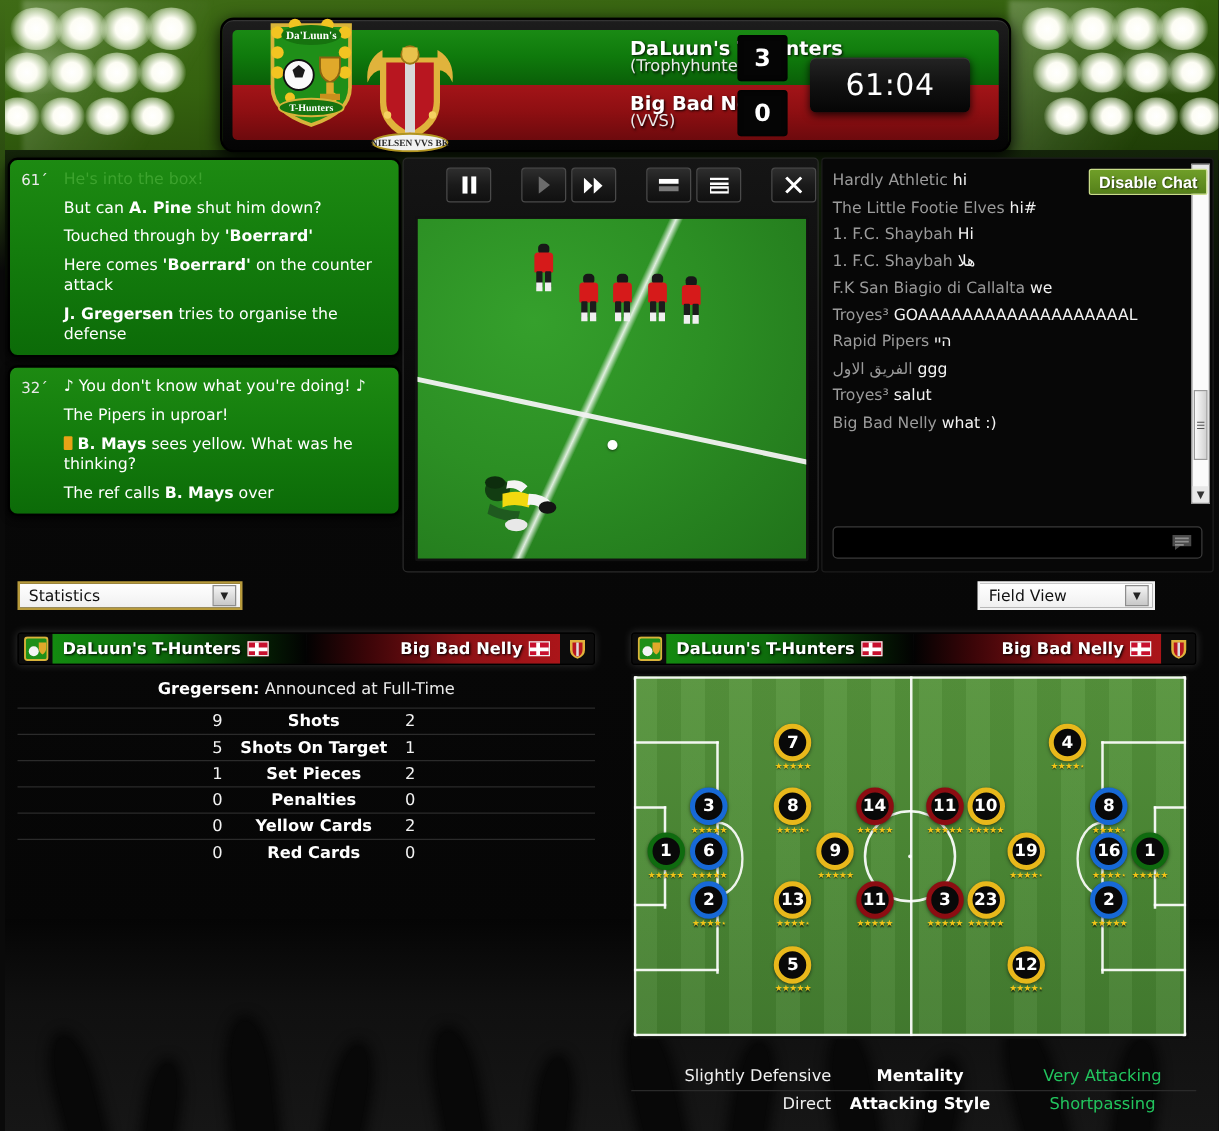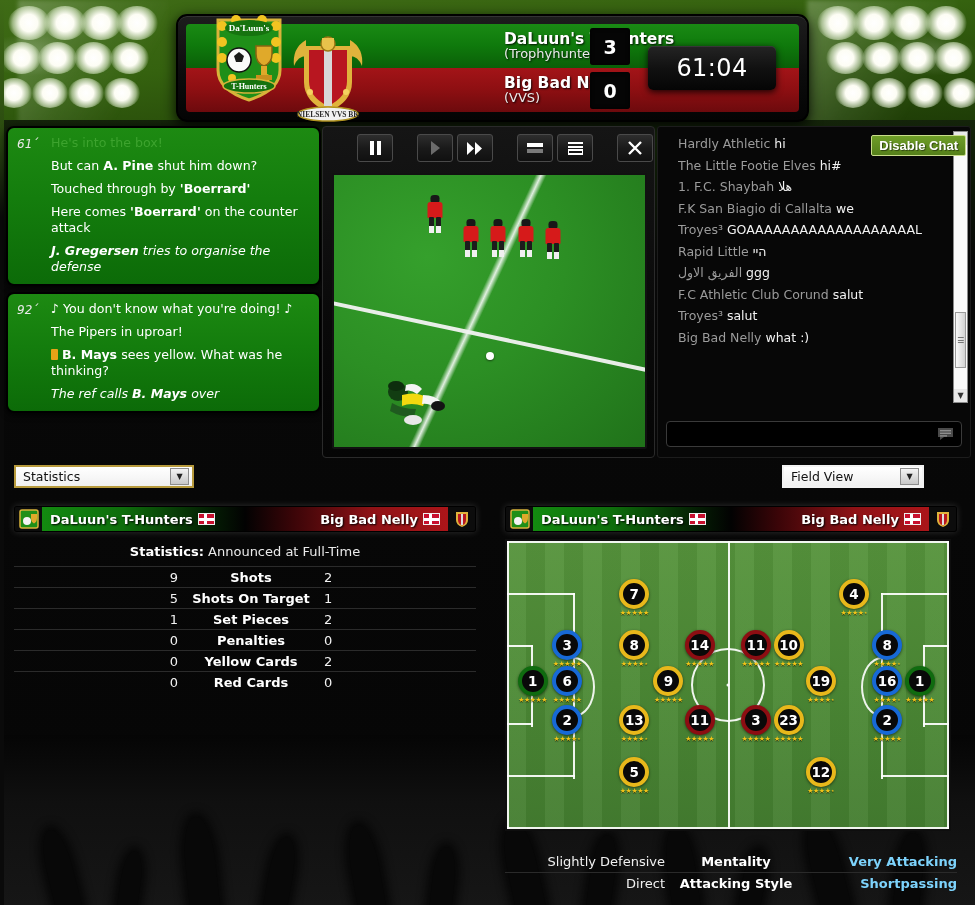--- a/index.html
+++ b/index.html
@@ -92,25 +92,25 @@
   #commentary { position: absolute; left: 6px; top: 126px; width: 315px; height: 328px; }
   .cmt-card {
     background: linear-gradient(180deg, #1d8a12 0%, #147d0d 45%, #0c6b08 100%);
     border: 2px solid #000; border-radius: 8px;
     padding: 7px 9px 9px 9px; margin-bottom: 6px;
     box-shadow: 0 2px 6px rgba(0,0,0,.8);
     position: relative;
   }
   .cmt-min {
     position: absolute; left: 9px; top: 9px; width: 30px;
-    font-size: 12px; color: #e9e9e9; font-weight: normal; font-style: italic;
+    font-size: 12px; color: #e9e9e9; font-weight: normal;
   }
   .cmt-lines { margin-left: 34px; }
   .cmt-line { font-size: 12.6px; color: #ffffff; line-height: 1.27; margin-bottom: 7px; }
-  .cmt-line:last-child { margin-bottom: 0; font-style: italic; }
+  .cmt-line:last-child { margin-bottom: 0; }
   .cmt-line.faded { color: #3da32e; }
   .cmt-line b { font-weight: bold; color: #fff; }
   .ycard { display: inline-block; width: 7px; height: 11px; background: #e8a317; vertical-align: -1px; margin-right: 4px; border-radius: 1px; }
 
   
   #viewer {
     position: absolute; left: 322px; top: 126px; width: 333px; height: 332px;
     background: linear-gradient(180deg,#151515 0%, #090909 60%, #050505 100%);
     border: 1px solid #2a2a2a; border-radius: 4px;
   }
@@ -144,21 +144,21 @@
   .pl .sockL { left: 50%; margin-left: -6px; } .pl .sockR { left: 50%; margin-left: 1px; }
   #ball { position: absolute; width: 8px; height: 8px; background: #fff; border-radius: 50%; box-shadow: 0 1px 2px rgba(0,0,0,.5); }
   #keeper { position: absolute; }
 
   
   #chat {
     position: absolute; left: 657px; top: 126px; width: 314px; height: 332px;
     background: #070707; border: 1px solid #1c1c1c; border-radius: 3px;
     overflow: hidden;
   }
-  #chatlog { position: absolute; left: 12px; top: 4px; width: 296px; height: 272px; padding: 2px 8px; overflow: hidden; }
+  #chatlog { position: absolute; left: 0; top: 4px; width: 296px; height: 272px; padding: 2px 8px; overflow: hidden; }
   .chatline { font-size: 12.5px; line-height: 1.72; white-space: nowrap; overflow: hidden; }
   .chatline .who { color: #9b9b9b; }
   .chatline .msg { color: #f2f2f2; }
   #disable-chat {
     position: absolute; right: 4px; top: 8px; z-index: 9;
     background: linear-gradient(180deg,#6f9e28 0%, #55801a 100%);
     border: 1px solid #c9dd8a; border-radius: 2px;
     color: #fff; font-size: 13px; font-weight: bold; padding: 2px 7px; cursor: pointer;
     text-shadow: 1px 1px 1px rgba(0,0,0,.5);
   }
@@ -262,21 +262,21 @@
   .pdisc.mid { border: 4px solid #e8b81b; }
   .pdisc.att { border: 4px solid #8c0d12; }
   .stars { margin-top: 1px; font-size: 7px; color: #f3c417; letter-spacing: -.5px; white-space: nowrap; line-height: 1; text-shadow: 0 1px 1px rgba(0,0,0,.6); }
 
   
   #tactics { position: absolute; left: 505px; top: 851px; width: 452px; }
   .tacrow { display: flex; align-items: center; height: 21px; font-size: 13px; }
   .tacrow + .tacrow { border-top: 1px solid #2a2a2a; }
   .tacrow .h { width: 172px; text-align: right; padding-right: 12px; color: #f0f0f0; }
   .tacrow .lbl { width: 118px; text-align: center; font-weight: bold; color: #fff; }
-  .tacrow .a { width: 162px; text-align: right; padding-left: 12px; color: #7dd3fc; font-weight: bold; }
+  .tacrow .a { width: 162px; text-align: center; padding-left: 12px; color: #22c55e; }
 </style>
 </head>
 <body>
 
 <div id="stage">
 
   <div class="bg-top">
     <div class="tower" style="left:18px;"></div>
     <div class="tower" style="right:18px;"></div>
     <div class="lampgrid l" id="lamps-left">
@@ -394,21 +394,21 @@
         <div class="cmt-min">61´</div>
         <div class="cmt-lines">
           <div class="cmt-line faded">He's into the box!</div>
           <div class="cmt-line">But can <b>A. Pine</b> shut him down?</div>
           <div class="cmt-line">Touched through by <b>'Boerrard'</b></div>
           <div class="cmt-line">Here comes <b>'Boerrard'</b> on the counter attack</div>
           <div class="cmt-line"><b>J. Gregersen</b> tries to organise the defense</div>
         </div>
       </div>
       <div class="cmt-card">
-        <div class="cmt-min">92´</div>
+        <div class="cmt-min">32´</div>
         <div class="cmt-lines">
           <div class="cmt-line">♪ You don't know what you're doing! ♪</div>
           <div class="cmt-line">The Pipers in uproar!</div>
           <div class="cmt-line"><span class="ycard"></span><b>B. Mays</b> sees yellow. What was he thinking?</div>
           <div class="cmt-line">The ref calls <b>B. Mays</b> over</div>
         </div>
       </div>
     </div>
 
   <div id="viewer">
@@ -521,26 +521,26 @@
         </svg>
       </div>
     </div>
   </div>
 
   <div id="chat">
     <button id="disable-chat">Disable Chat</button>
     <div id="chatlog">
         <div class="chatline"><span class="who">Hardly Athletic </span><span class="msg">hi</span></div>
         <div class="chatline"><span class="who">The Little Footie Elves </span><span class="msg">hi#</span></div>
+        <div class="chatline"><span class="who">1. F.C. Shaybah </span><span class="msg">Hi</span></div>
         <div class="chatline"><span class="who">1. F.C. Shaybah </span><span class="msg">هلا</span></div>
         <div class="chatline"><span class="who">F.K San Biagio di Callalta </span><span class="msg">we</span></div>
         <div class="chatline"><span class="who">Troyes³ </span><span class="msg">GOAAAAAAAAAAAAAAAAAAAL</span></div>
-        <div class="chatline"><span class="who">Rapid Little </span><span class="msg">היי</span></div>
+        <div class="chatline"><span class="who">Rapid Pipers </span><span class="msg">היי</span></div>
         <div class="chatline"><span class="who">الفريق الاول </span><span class="msg">ggg</span></div>
-        <div class="chatline"><span class="who">F.C Athletic Club Corund </span><span class="msg">salut</span></div>
         <div class="chatline"><span class="who">Troyes³ </span><span class="msg">salut</span></div>
         <div class="chatline"><span class="who">Big Bad Nelly </span><span class="msg">what :)</span></div>
       </div>
     <div id="chatscroll">
       <div class="sbarrow up">▲</div>
       <div id="sbthumb">☰</div>
       <div class="sbarrow dn">▼</div>
     </div>
     <div id="chatinput-wrap">
       <input id="chatinput" type="text" placeholder="" style="">
@@ -586,21 +586,21 @@
       <div class="ph-logo">
         <svg width="20" height="20" viewBox="0 0 20 20">
             <path d="M4 3h12v8q0 5 -6 7Q4 16 4 11z" fill="#e0b33c"></path>
             <path d="M6 5h8v6q0 4 -4 5.5Q6 15 6 11z" fill="#b81620"></path>
             <rect x="9" y="5" width="2" height="11" fill="#ddd"></rect>
           </svg>
       </div>
     </div>
     <div id="stats-body">
       <div class="poss-row">
-        <b>Statistics:</b>
+        <b>Gregersen:</b>
         <span>Announced at Full-Time</span>
       </div>
       <div id="stats-rows">
           <div class="strow">
             <div class="h">9</div>
             <div class="lbl">Shots</div>
             <div class="a">2</div>
           </div>
           <div class="strow">
             <div class="h">5</div>

